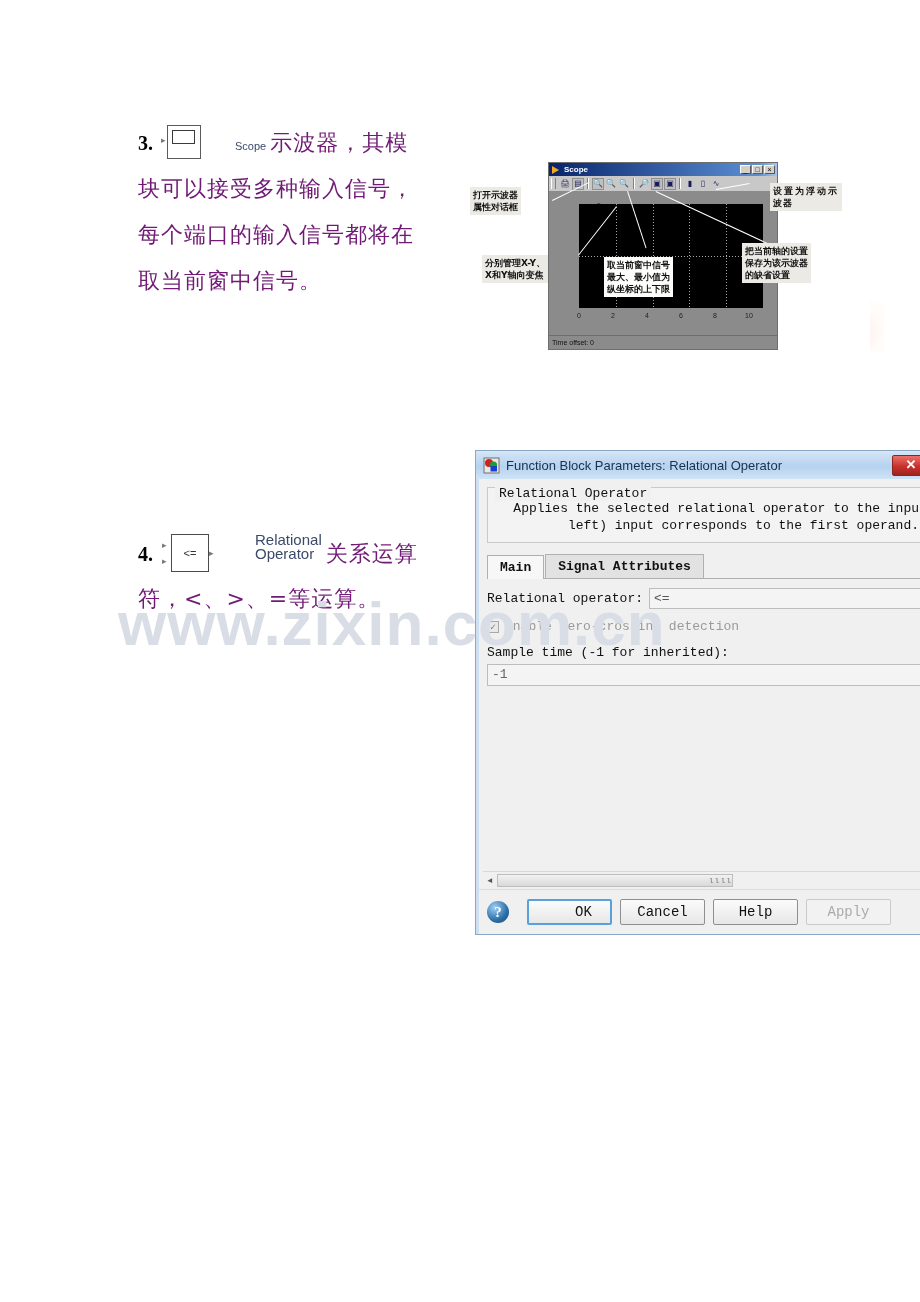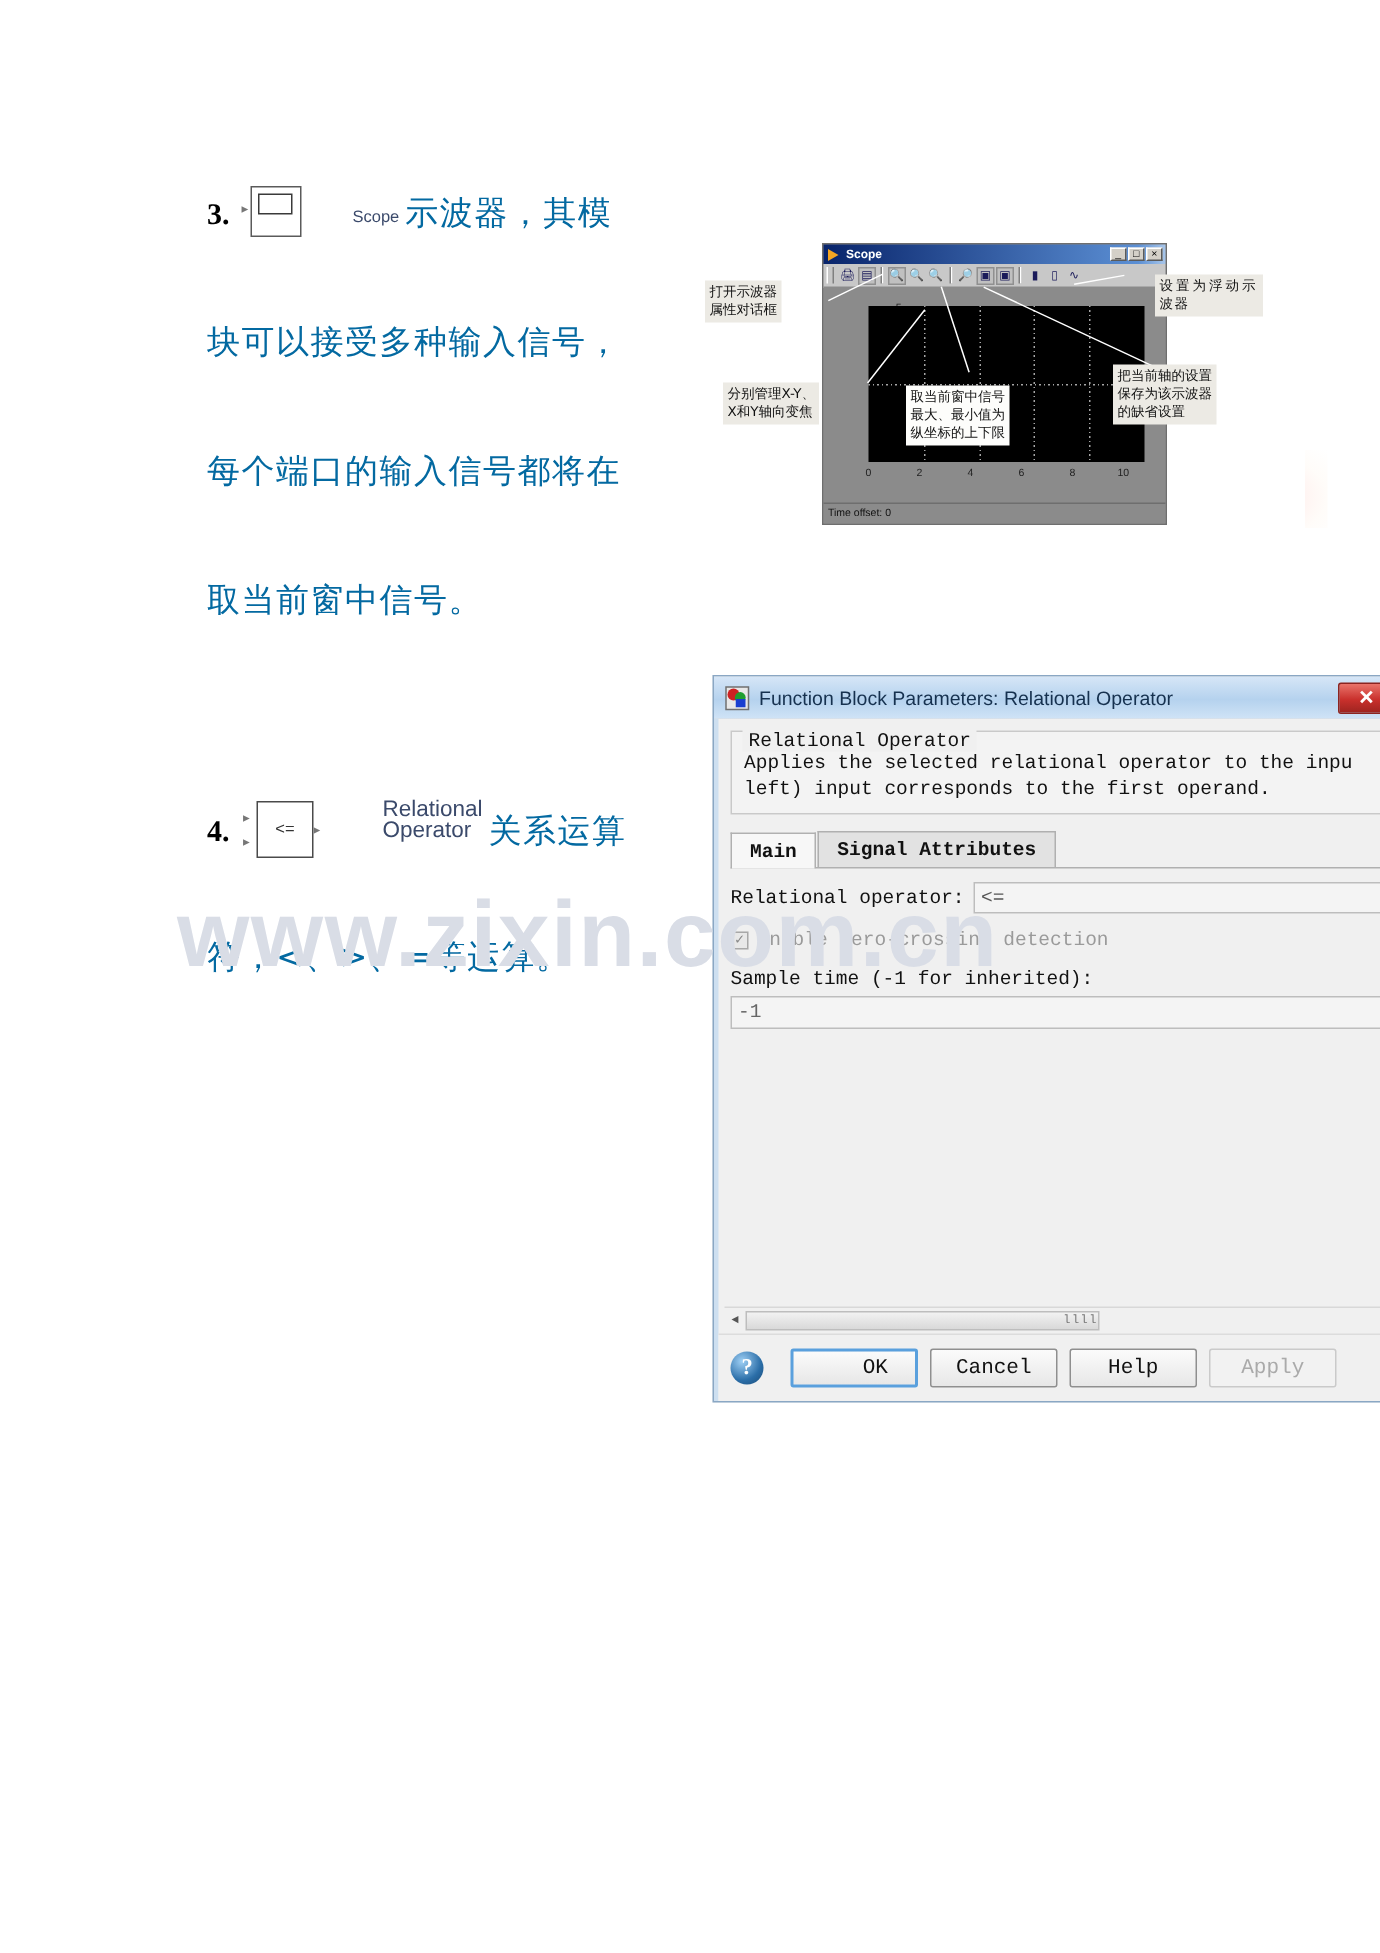--- a/index.html
+++ b/index.html
@@ -42,23 +42,22 @@
   }
   .num {
     font-family: "Liberation Serif", serif;
     font-weight: bold;
     font-size: 20px;
     color: #000;
   }
   .cn {
     font-family: "DejaVu Sans", sans-serif;
     font-size: 22px;
-    color: #0369a1;
+    color: #701a75;
     letter-spacing: 1px;
-    margin-top: 40px;
   }
   .para-line {
     height: 46px;
     line-height: 46px;
     white-space: nowrap;
   }
 
   
   .scope-blk {
     display: inline-block;
@@ -315,21 +314,21 @@
     font-size: 7px;
     color: #111;
     line-height: 13px;
     padding-left: 3px;
   }
   .callout {
     position: absolute;
     background: #eceae4;
     font-family: "DejaVu Sans", sans-serif;
     font-size: 9px;
-    font-weight: normal;
+    font-weight: bold;
     color: #111;
     line-height: 12px;
     padding: 2px 3px;
     z-index: 3;
     white-space: nowrap;
   }
   .lead {
     position: absolute;
     background: #ffffff;
     height: 1px;
@@ -410,20 +409,21 @@
     border: 1px solid #c9c9c9;
     margin-top: 8px;
     padding: 12px 8px 8px 8px;
     background: #f3f3f3;
   }
   .fbp-desc {
     font-size: 13px;
     color: #111;
     line-height: 17px;
     white-space: pre;
+    text-align: right;
   }
   .fbp-tabs {
     margin: 10px 0 0 8px;
     display: flex;
     align-items: flex-end;
     height: 25px;
     border-bottom: 1px solid #b0b0b0;
   }
   .fbp-tab {
     font-size: 13px;

